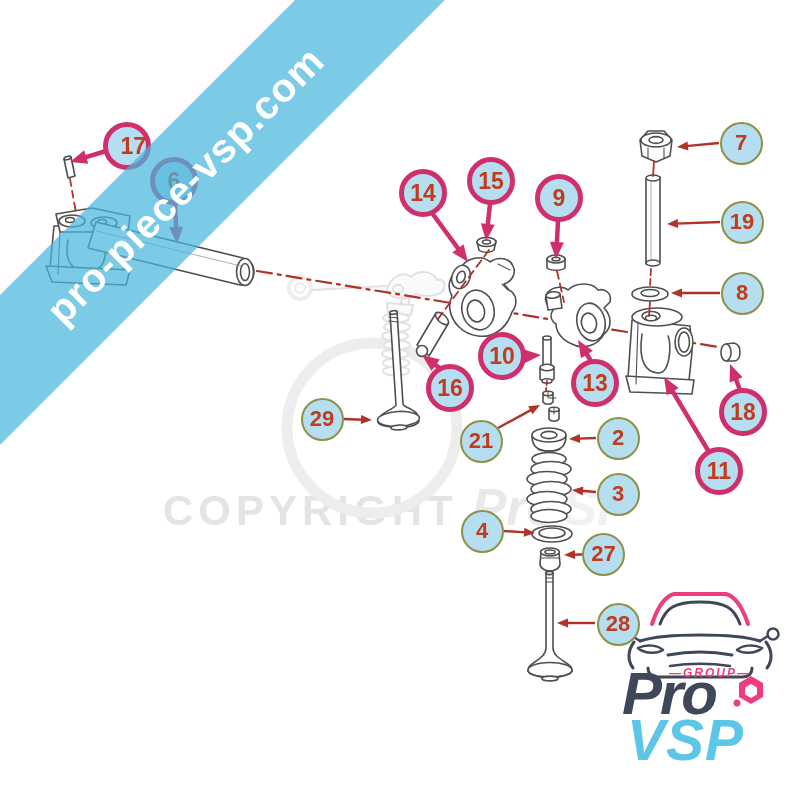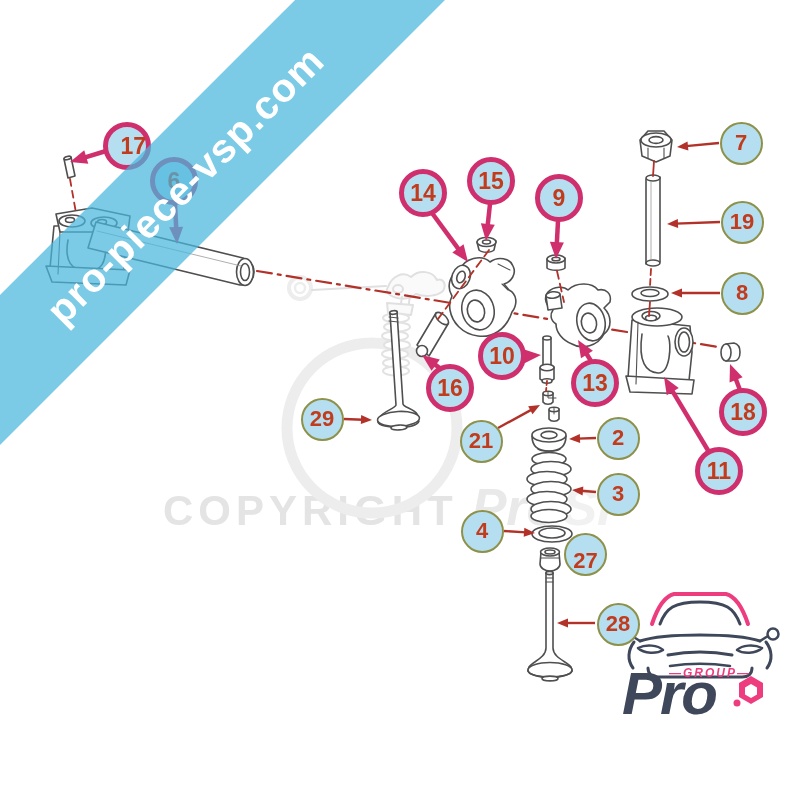--- a/index.html
+++ b/index.html
@@ -264,20 +264,21 @@
           <polygon points="751,684 757,687.5 757,694.5 751,698 745,694.5 745,687.5" fill="#ffffff" stroke="none"></polygon>
           <circle cx="737" cy="703" r="3.5" fill="#ee3d7f" stroke="none"></circle>
         </g>
       </g>
     </g>
   </svg>
 
   <div id="logo-text-layer">
     <div class="logo-group">—GROUP—</div>
     <div class="logo-pro">Pro</div>
+    <div class="logo-vsp">VSP</div>
   </div>
 
   <svg id="arrow-svg" width="800" height="800" viewBox="0 0 800 800">
       <line x1="106" y1="151" x2="84.34527356577009" y2="157.6167219660147" stroke="#cf2f6d" stroke-width="4.5"></line>
       <polygon points="70,162 84.21244695867962,150.33782389745727 88.3035064570659,163.72674589217604" fill="#cf2f6d"></polygon>
       <line x1="175" y1="204" x2="176.25093574584162" y2="229.01871491683235" stroke="#cf2f6d" stroke-width="4.5"></line>
       <polygon points="177,244 169.15979413980892,227.3707735576839 183.14232688409874,226.6716469204694" fill="#cf2f6d"></polygon>
       <line x1="432" y1="213" x2="459.11885349058963" y2="249.9117728066359" stroke="#cf2f6d" stroke-width="4.5"></line>
       <polygon points="468,262 452.29352793243163,252.44454421857884 463.57587331290483,244.15547414312917" fill="#cf2f6d"></polygon>
       <line x1="490" y1="204" x2="487.61222764470136" y2="226.08689428651226" stroke="#cf2f6d" stroke-width="4.5"></line>
@@ -364,21 +365,21 @@
       </div>
       <div class="callout olive" style="left: 596.5px; top: 416.5px;">
         <span>2</span>
       </div>
       <div class="callout olive" style="left: 596.5px; top: 472.5px;">
         <span>3</span>
       </div>
       <div class="callout olive" style="left: 460.5px; top: 509.5px;">
         <span>4</span>
       </div>
-      <div class="callout olive" style="left: 564px; top: 532.5px; align-items: flex-end;">
+      <div class="callout olive" style="left: 582px; top: 532.5px;">
         <span>27</span>
       </div>
       <div class="callout olive" style="left: 596.5px; top: 602.5px;">
         <span>28</span>
       </div>
     </div>
 
   <div id="banner">
     <span class="banner-text">pro-piece-vsp.com</span>
   </div>

